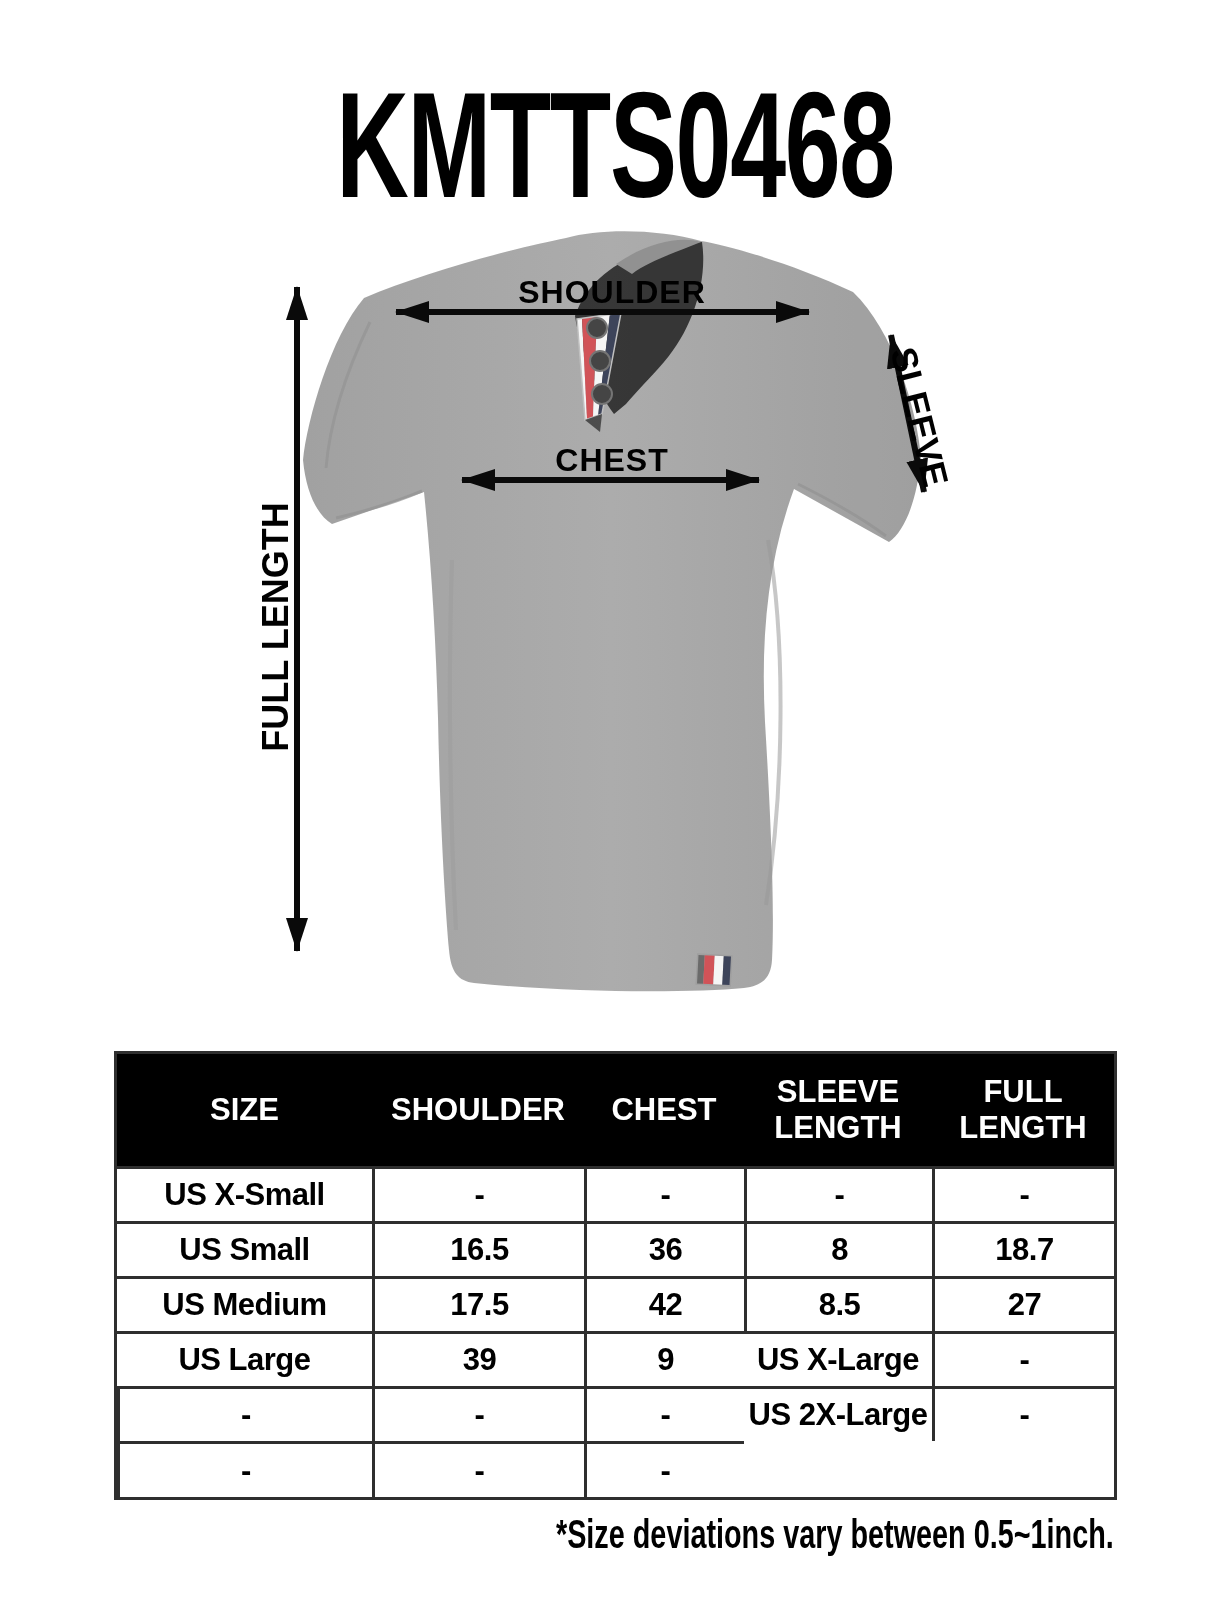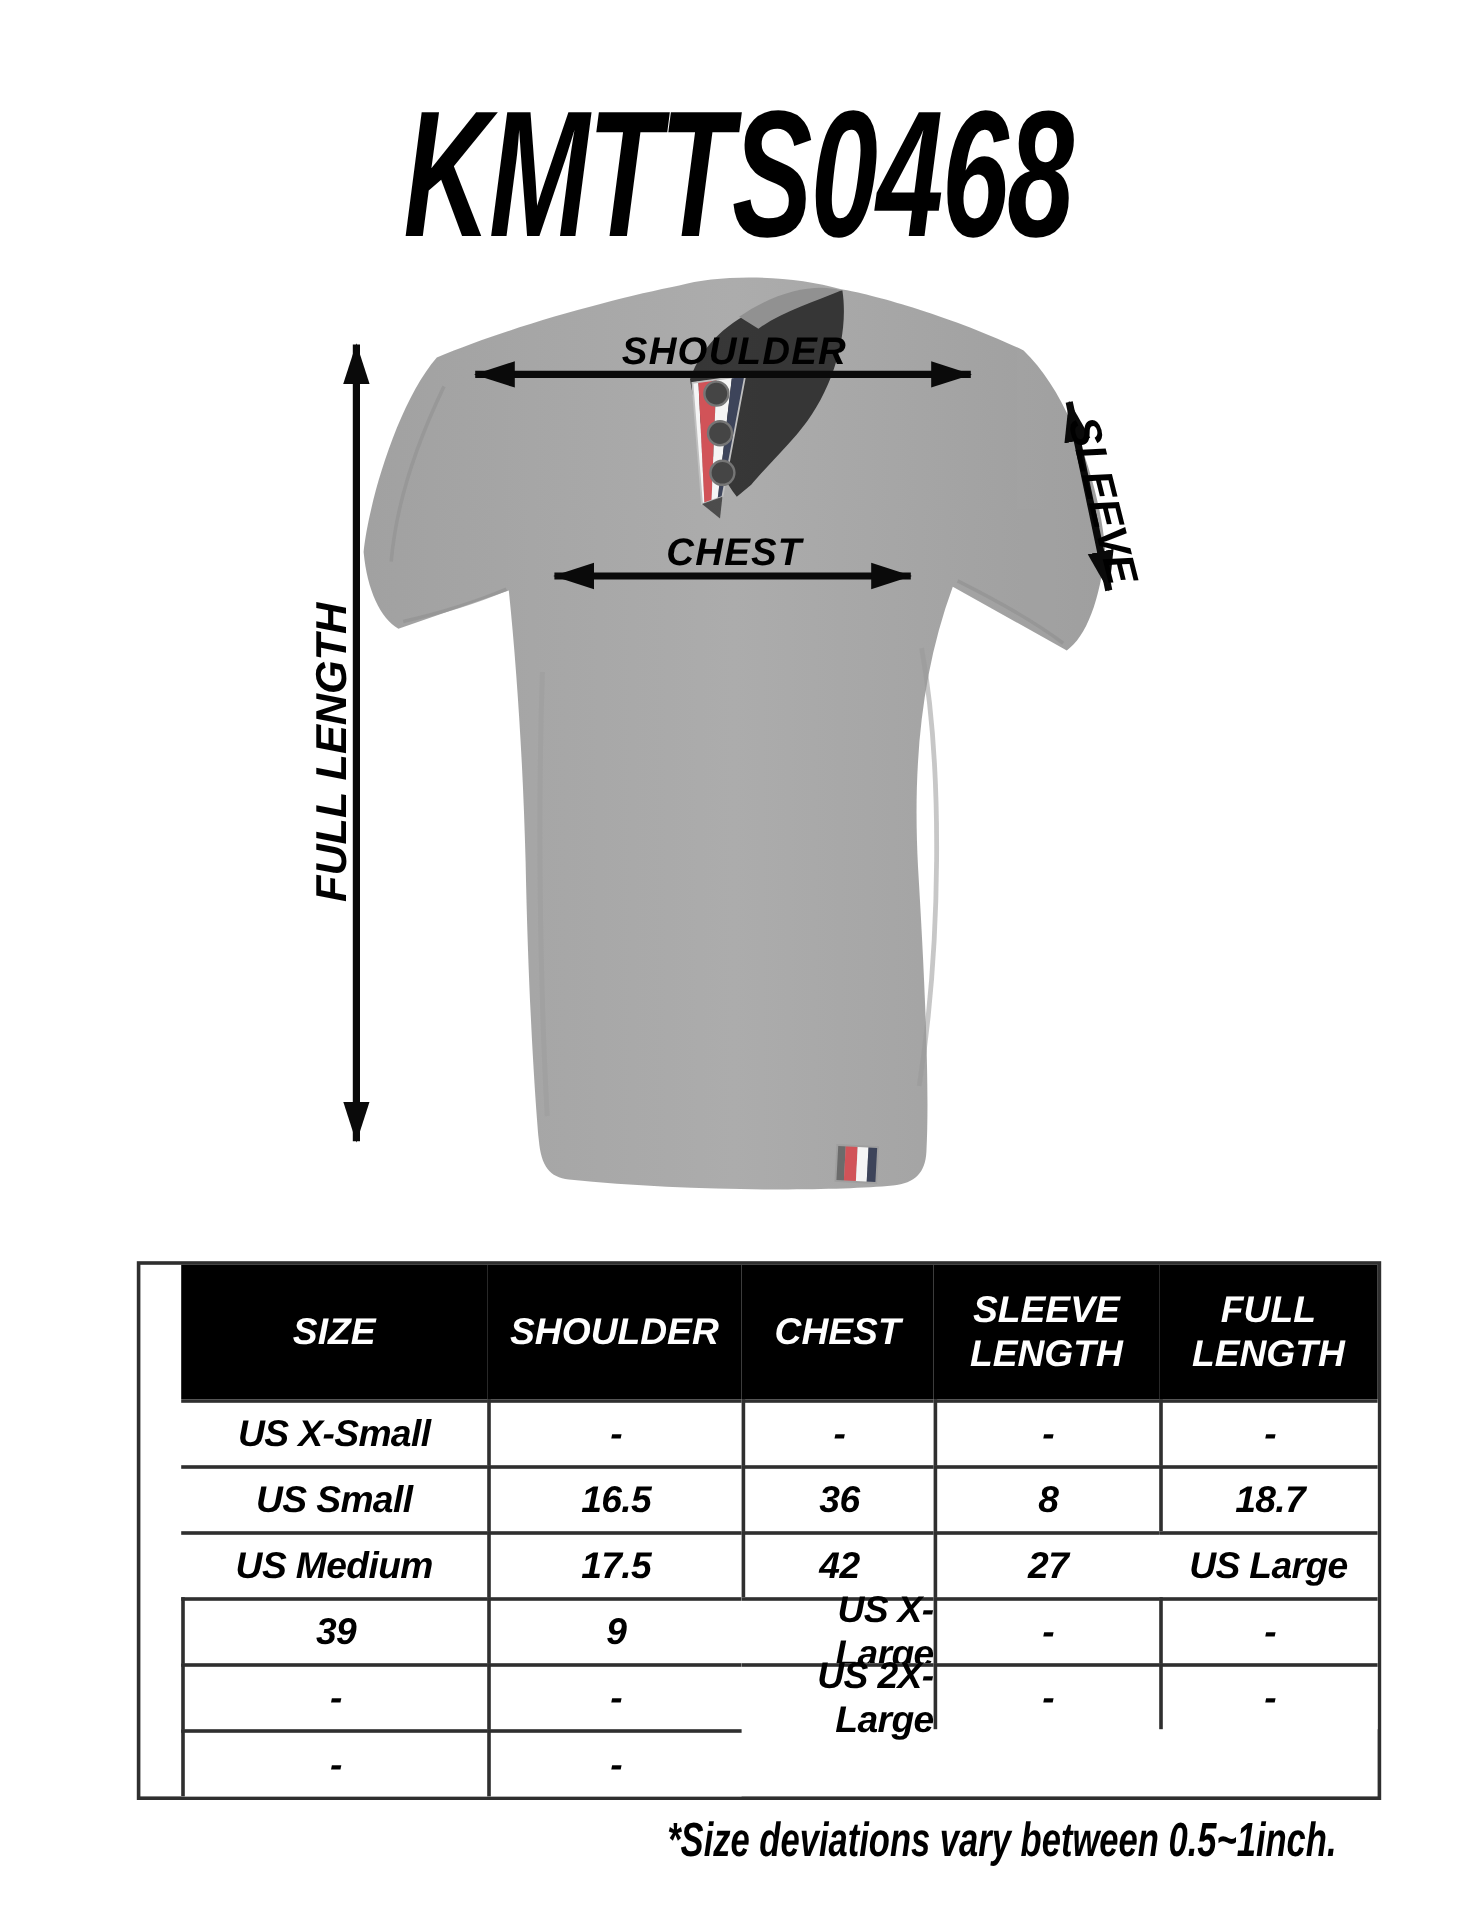--- a/index.html
+++ b/index.html
@@ -1,32 +1,32 @@
 <!DOCTYPE html>
 <html><head>
 <meta charset="utf-8">
 <style>
   html,body{margin:0;padding:0;background:#fff;}
   .page{position:relative;width:1230px;height:1600px;background:#ffffff;overflow:hidden;
-        font-family:"Liberation Sans","DejaVu Sans",sans-serif;color:#000;font-style:italic;}
+        font-family:"Liberation Sans","DejaVu Sans",sans-serif;color:#000;}
   .title{position:absolute;left:0;right:0;top:70px;text-align:center;
          font-size:150px;font-weight:700;line-height:1;letter-spacing:-2px;
          transform:scaleX(.67);transform-origin:50% 50%;white-space:nowrap;}
   .diagram{position:absolute;left:0;top:0;width:1230px;height:1030px;}
   .diagram svg{position:absolute;left:240px;top:220px;}
   .lbl{position:absolute;font-weight:700;line-height:1;white-space:nowrap;}
   .lbl-shoulder{left:462px;top:276px;width:300px;text-align:center;font-size:32px;letter-spacing:1px;}
   .lbl-chest{left:462px;top:444px;width:300px;text-align:center;font-size:32px;letter-spacing:1px;}
   .lbl-sleeve{left:919px;top:417px;font-size:36px;transform:translate(-50%,-50%) rotate(76deg);}
   .lbl-full{left:276px;top:627px;font-size:36px;transform:translate(-50%,-50%) rotate(-90deg);}
   .inch{position:absolute;right:127px;top:1004px;font-size:36px;font-weight:700;line-height:1;margin-top:48px;}
   .size-table{position:absolute;left:114px;top:1051px;width:997px;
               display:grid;grid-template-columns:255px 212px 160px 188px 182px;
               grid-template-rows:112px 55px 55px 55px 55px 55px 56px;
-              border:3px solid #2f2f2f;background:#fff;padding-left:34px;}
+              border:3px solid #2f2f2f;background:#fff;}
   .th{background:#000;color:#fff;display:flex;align-items:center;justify-content:center;
       font-size:31px;font-weight:700;text-align:center;white-space:pre-line;line-height:1.15;}
   .td{display:flex;align-items:center;justify-content:center;font-size:31px;font-weight:700;
       border-top:3px solid #2f2f2f;background:#fff;box-sizing:border-box;letter-spacing:-0.5px;text-align:right;}
   .td.cl{border-left:3px solid #2f2f2f;}
   .footnote{position:absolute;right:116px;top:1514px;font-size:40px;font-weight:700;line-height:1;
             transform:scaleX(.72);transform-origin:100% 50%;white-space:nowrap;}
 </style>
 </head>
 <body>
@@ -136,20 +136,21 @@
 
     <div class="td">US Small</div>
     <div class="td cl">16.5</div>
     <div class="td cl">36</div>
     <div class="td cl">8</div>
     <div class="td cl">18.7</div>
 
     <div class="td">US Medium</div>
     <div class="td cl">17.5</div>
     <div class="td cl">42</div>
+    <div class="td cl">8.5</div>
     <div class="td cl">27</div>
 
     <div class="td">US Large</div>
     <div class="td cl">39</div>
     <div class="td cl">9</div>
 
     <div class="td">US X-Large</div>
     <div class="td cl">-</div>
     <div class="td cl">-</div>
     <div class="td cl">-</div>

